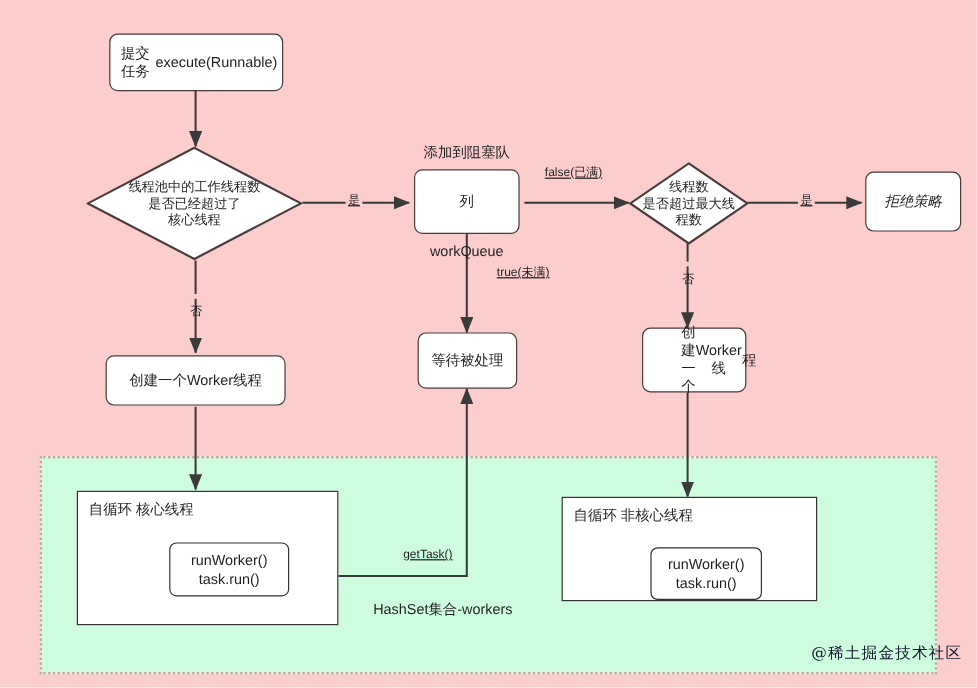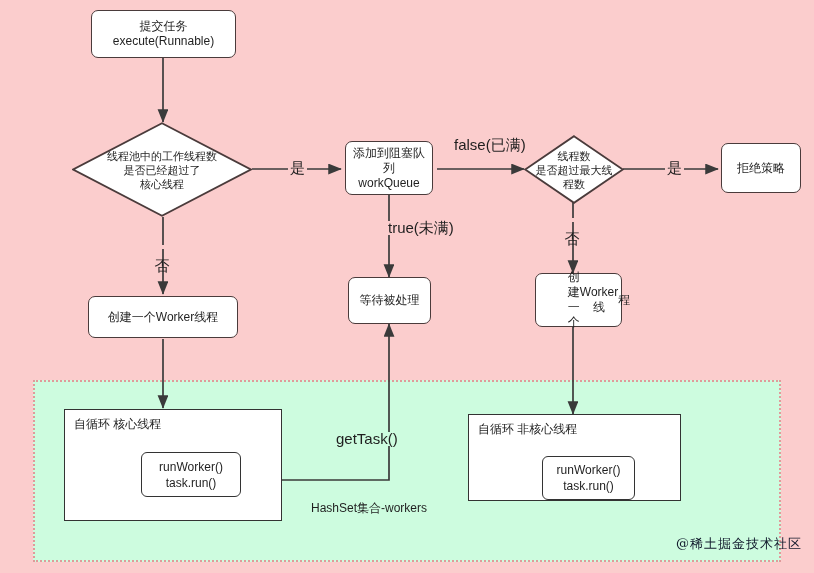--- a/index.html
+++ b/index.html
@@ -93,26 +93,27 @@
     text-align: center;
     font-size: 11px;
     line-height: 14px;
     color: #1f1f1f;
     pointer-events: none;
   }
 
   
   .edge-label {
     position: absolute;
-    font-size: 15px;
+    font-size: 10px;
     color: #1f1f1f;
     background: #fbcdcd;
     padding: 0 2px;
     white-space: nowrap;
     line-height: 14px;
+    text-decoration: underline;
   }
   .edge-label.on-green {
     background: #cdfcdf;
   }
   .edge-label.vertical-cn {
     writing-mode: vertical-rl;
     text-orientation: upright;
     padding: 2px 0;
   }
 
@@ -166,54 +167,54 @@
       <path d="M573,194 L573,273"></path>
 
       <path d="M163,339 L163,408"></path>
 
       <path d="M573,327 L573,414"></path>
 
       <path d="M230,480 L389,480 L389,324"></path>
     </g>
   </svg>
 
-  <div class="node box" style="left:91px; top:10px; width:145px; height:48px; flex-direction:column;">
+  <div class="node box" style="left:91px; top:28px; width:145px; height:48px; ">
     <span>提交任务</span>
     <span>execute(Runnable)</span>
   </div>
 
   <div class="diamond" style="left:72px; top:122px; width:180px; height:95px;">
     <svg class="shape" viewBox="0 0 180 95" preserveAspectRatio="none">
       <polygon points="90,1.2 178.8,47.5 90,93.8 1.2,47.5" fill="#ffffff" stroke="#4a3b3b" stroke-width="1.8"></polygon>
     </svg>
     <div class="dlabel">
       <div>线程池中的工作线程数</div>
       <div>是否已经超过了</div>
       <div>核心线程</div>
     </div>
   </div>
 
-  <div class="node box" style="left:345px; top:141px; width:88px; height:54px; flex-direction:column;">
+  <div class="node box" style="left:345px; top:141px; width:88px; height:54px; flex-direction:column;gap:26px;">
     <span>添加到阻塞队</span>
     <span>列</span>
     <span>workQueue</span>
   </div>
 
   <div class="diamond" style="left:524px; top:135px; width:100px; height:69px;">
     <svg class="shape" viewBox="0 0 100 69" preserveAspectRatio="none">
       <polygon points="50,1.2 98.8,34.5 50,67.8 1.2,34.5" fill="#ffffff" stroke="#4a3b3b" stroke-width="1.8"></polygon>
     </svg>
     <div class="dlabel">
       <div>线程数</div>
       <div>是否超过最大线</div>
       <div>程数</div>
     </div>
   </div>
 
-  <div class="node box" style="left:721px; top:143px; width:80px; height:50px;">
+  <div class="node box" style="left:721px; top:143px; width:80px; height:50px;font-style:italic;">
     <span>拒绝策略</span>
   </div>
 
   <div class="node box" style="left:348px; top:277px; width:83px; height:47px;">
     <span>等待被处理</span>
   </div>
 
   <div class="node box" style="left:88px; top:296px; width:150px; height:42px;">
     <span>创建一个Worker线程</span>
   </div>
@@ -237,27 +238,27 @@
     <div class="node innerbox" style="left:73px; top:41px; width:93px; height:44px; flex-direction:column;">
       <span>runWorker()</span>
       <span>task.run()</span>
     </div>
   </div>
 
   <div class="edge-label" style="left:288px; top:161px;">是</div>
 
   <div class="edge-label" style="left:452px; top:138px;">false(已满)</div>
 
-  <div class="edge-label" style="left:386px; top:221px;">true(未满)</div>
+  <div class="edge-label" style="left:412px; top:221px;">true(未满)</div>
 
   <div class="edge-label vertical-cn" style="left:155px; top:245px;">否</div>
 
   <div class="edge-label" style="left:665px; top:161px;">是</div>
 
   <div class="edge-label vertical-cn" style="left:565px; top:218px;">否</div>
 
-  <div class="edge-label on-green" style="left:334px; top:432px;">getTask()</div>
+  <div class="edge-label on-green" style="left:334px; top:456px;">getTask()</div>
 
   <div class="caption" style="left:311px; top:500px;">HashSet集合-workers</div>
 
   <div class="watermark">@稀土掘金技术社区</div>
 
 </div>
 
 </body></html>

